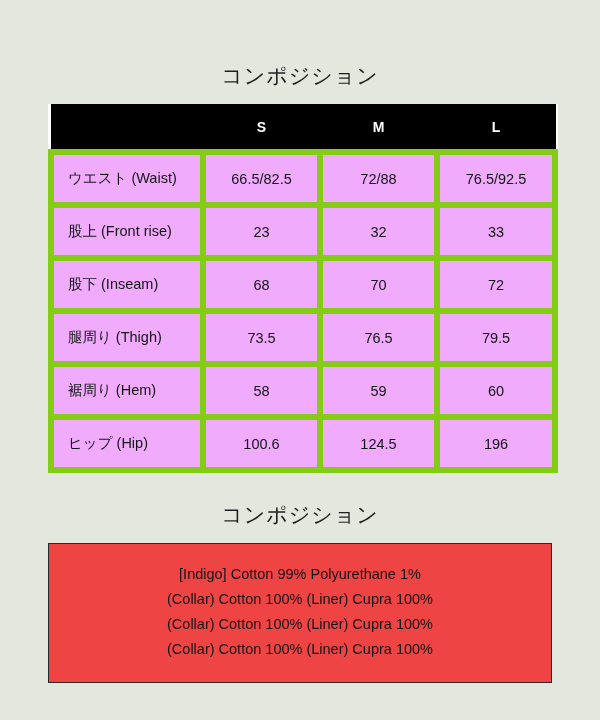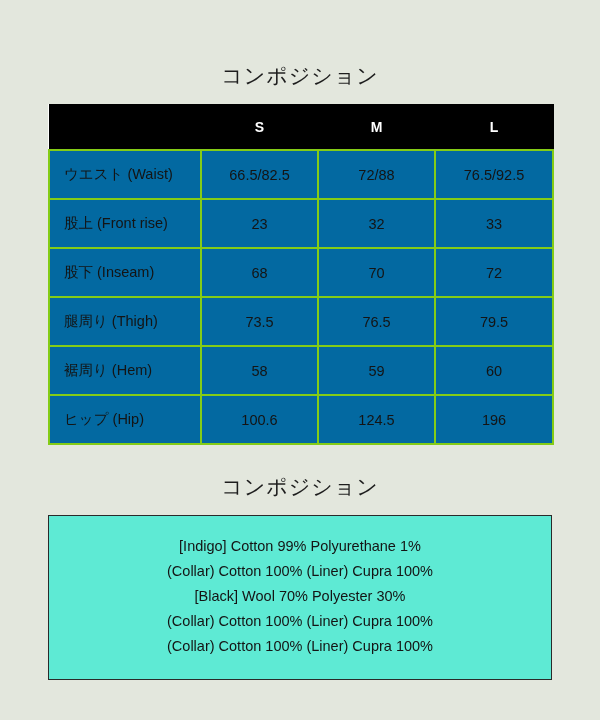--- a/index.html
+++ b/index.html
@@ -49,43 +49,43 @@
     font-weight: 700;
     height: 42px;
     border: 1px solid #000000;
     text-align: center;
     vertical-align: middle;
   }
   table.size-table thead th.corner {
     border: 1px solid #000000;
   }
   table.size-table tbody td {
-    border: 2px solid #84cc16;
+    border: 6px solid #84cc16;
     height: 45px;
     font-size: 14.5px;
     text-align: center;
     vertical-align: middle;
-    background: #0369a1;
+    background: #f0abfc;
     color: #141414;
   }
   table.size-table tbody td.row-label {
     text-align: left;
     padding-left: 14px;
     font-size: 14.5px;
   }
   col.c0 { width: 152px; }
   col.c1 { width: 117px; }
   col.c2 { width: 117px; }
   col.c3 { width: 118px; }
 
   .composition-box {
     width: 504px;
     box-sizing: border-box;
     border: 1px solid #2a2a2a;
-    background: #5eead4;
+    background: #ef4444;
     padding: 18px 10px 20px 10px;
   }
   .composition-line {
     text-align: center;
     font-size: 14.5px;
     line-height: 25px;
     color: #141414;
     white-space: nowrap;
   }
 </style>
@@ -149,18 +149,17 @@
         <td>196</td>
       </tr>
     </tbody>
   </table>
 
   <div class="section-title" id="composition-title">コンポジション</div>
 
   <div class="composition-box">
     <div class="composition-line">[Indigo] Cotton 99% Polyurethane 1%</div>
     <div class="composition-line">(Collar) Cotton 100% (Liner) Cupra 100%</div>
-    <div class="composition-line">[Black] Wool 70% Polyester 30%</div>
     <div class="composition-line">(Collar) Cotton 100% (Liner) Cupra 100%</div>
     <div class="composition-line">(Collar) Cotton 100% (Liner) Cupra 100%</div>
   </div>
 
 </div>
 
 </body></html>

